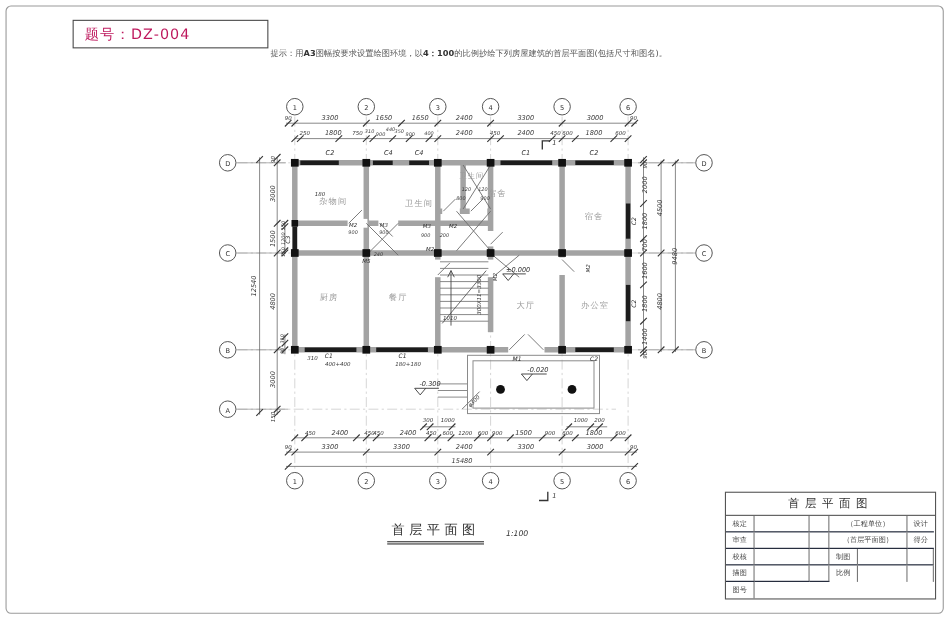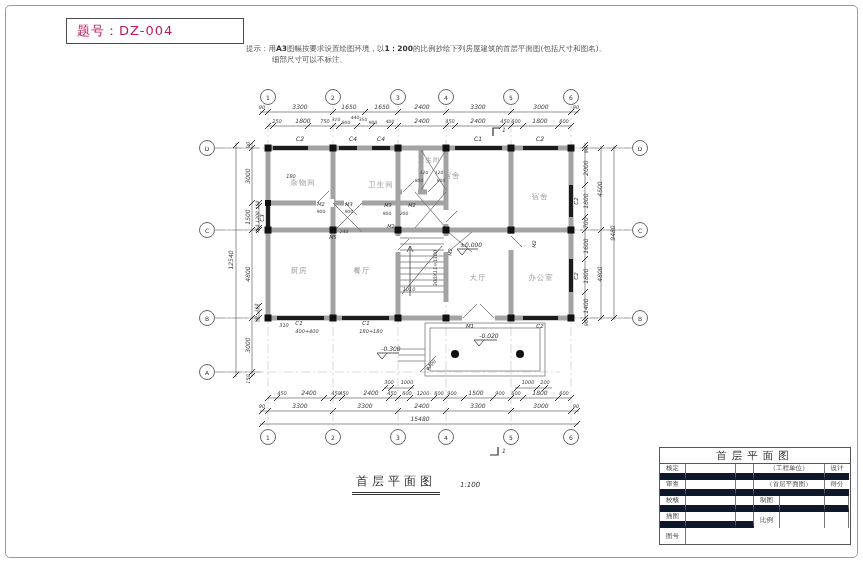--- a/index.html
+++ b/index.html
@@ -14,38 +14,37 @@
   .t-win{font-family:"DejaVu Sans",sans-serif;font-style:italic;fill:#2e2e2e;}
   .t-room{font-family:"DejaVu Sans",sans-serif;fill:#9b9b9b;letter-spacing:1px;}
   .t-axis{font-family:"DejaVu Sans",sans-serif;fill:#333;}
   .t-lvl{font-family:"DejaVu Sans",sans-serif;font-style:italic;fill:#333;}
   #caption{position:absolute;left:352px;top:473px;display:flex;align-items:flex-start;}
   #caption .cap-t{font-size:12px;letter-spacing:4px;color:#333;border-bottom:3px double #333;padding:0 4px 2px 4px;}
   #caption .cap-s{font-size:7px;font-style:italic;color:#333;margin:8px 0 0 20px;}
   .tb{position:absolute;left:659px;top:447px;width:192px;height:98px;border:1.5px solid #555;background:#fff;display:flex;flex-direction:column;box-sizing:border-box;}
   .tb-header{height:20px;border-bottom:1px solid #555;display:flex;align-items:center;justify-content:center;font-size:10.5px;letter-spacing:5px;color:#333;}
   .tb-body{flex:1;display:grid;grid-template-columns:26px 50px 18px 26px 45px 24px;grid-auto-rows:1fr;font-size:6.5px;color:#444;}
-  .tb-c{border-right:1px solid #777;border-bottom:7px solid #0f172a;display:flex;align-items:center;justify-content:center;overflow:hidden;}
+  .tb-c{border-right:1px solid #777;border-bottom:1px solid #0f172a;display:flex;align-items:center;justify-content:center;overflow:hidden;}
   .tb-c.noB{border-bottom:none;text-align:center;}
   .tb-c.noR{border-right:none;font-family:Liberation Mono, monospace;}
   .tb-name{font-size:10px;letter-spacing:2px;color:#333;}
 </style>
 </head>
 <body>
 
 <div id="sheet">
   <div id="frame"></div>
 
   <div id="exam-box">
     <span>题号：DZ-004</span>
   </div>
 
   <div id="hint">
-    <div class="l1"><span>提示：用</span><b>A3</b><span>图幅按要求设置绘图环境，以</span><b>1：200</b><span>的比例抄绘下列房屋建筑的首层平面图(包括尺寸和图名)。</span></div>
-    <div class="l2">细部尺寸可以不标注。</div>
+    <div class="l1"><span>提示：用</span><b>A3</b><span>图幅按要求设置绘图环境，以</span><b>4：100</b><span>的比例抄绘下列房屋建筑的首层平面图(包括尺寸和图名)。</span></div>
   </div>
 
   <svg id="plan-svg" width="863" height="563">
 
     <g stroke="#c9c9c9" stroke-width="0.7" stroke-dasharray="9 3 2 3">
       <line x1="268" y1="106" x2="268" y2="428"></line>
         <line x1="333" y1="106" x2="333" y2="428"></line>
         <line x1="398" y1="106" x2="398" y2="428"></line>
       <line x1="446" y1="106" x2="446" y2="428"></line>
         <line x1="511" y1="106" x2="511" y2="428"></line>

